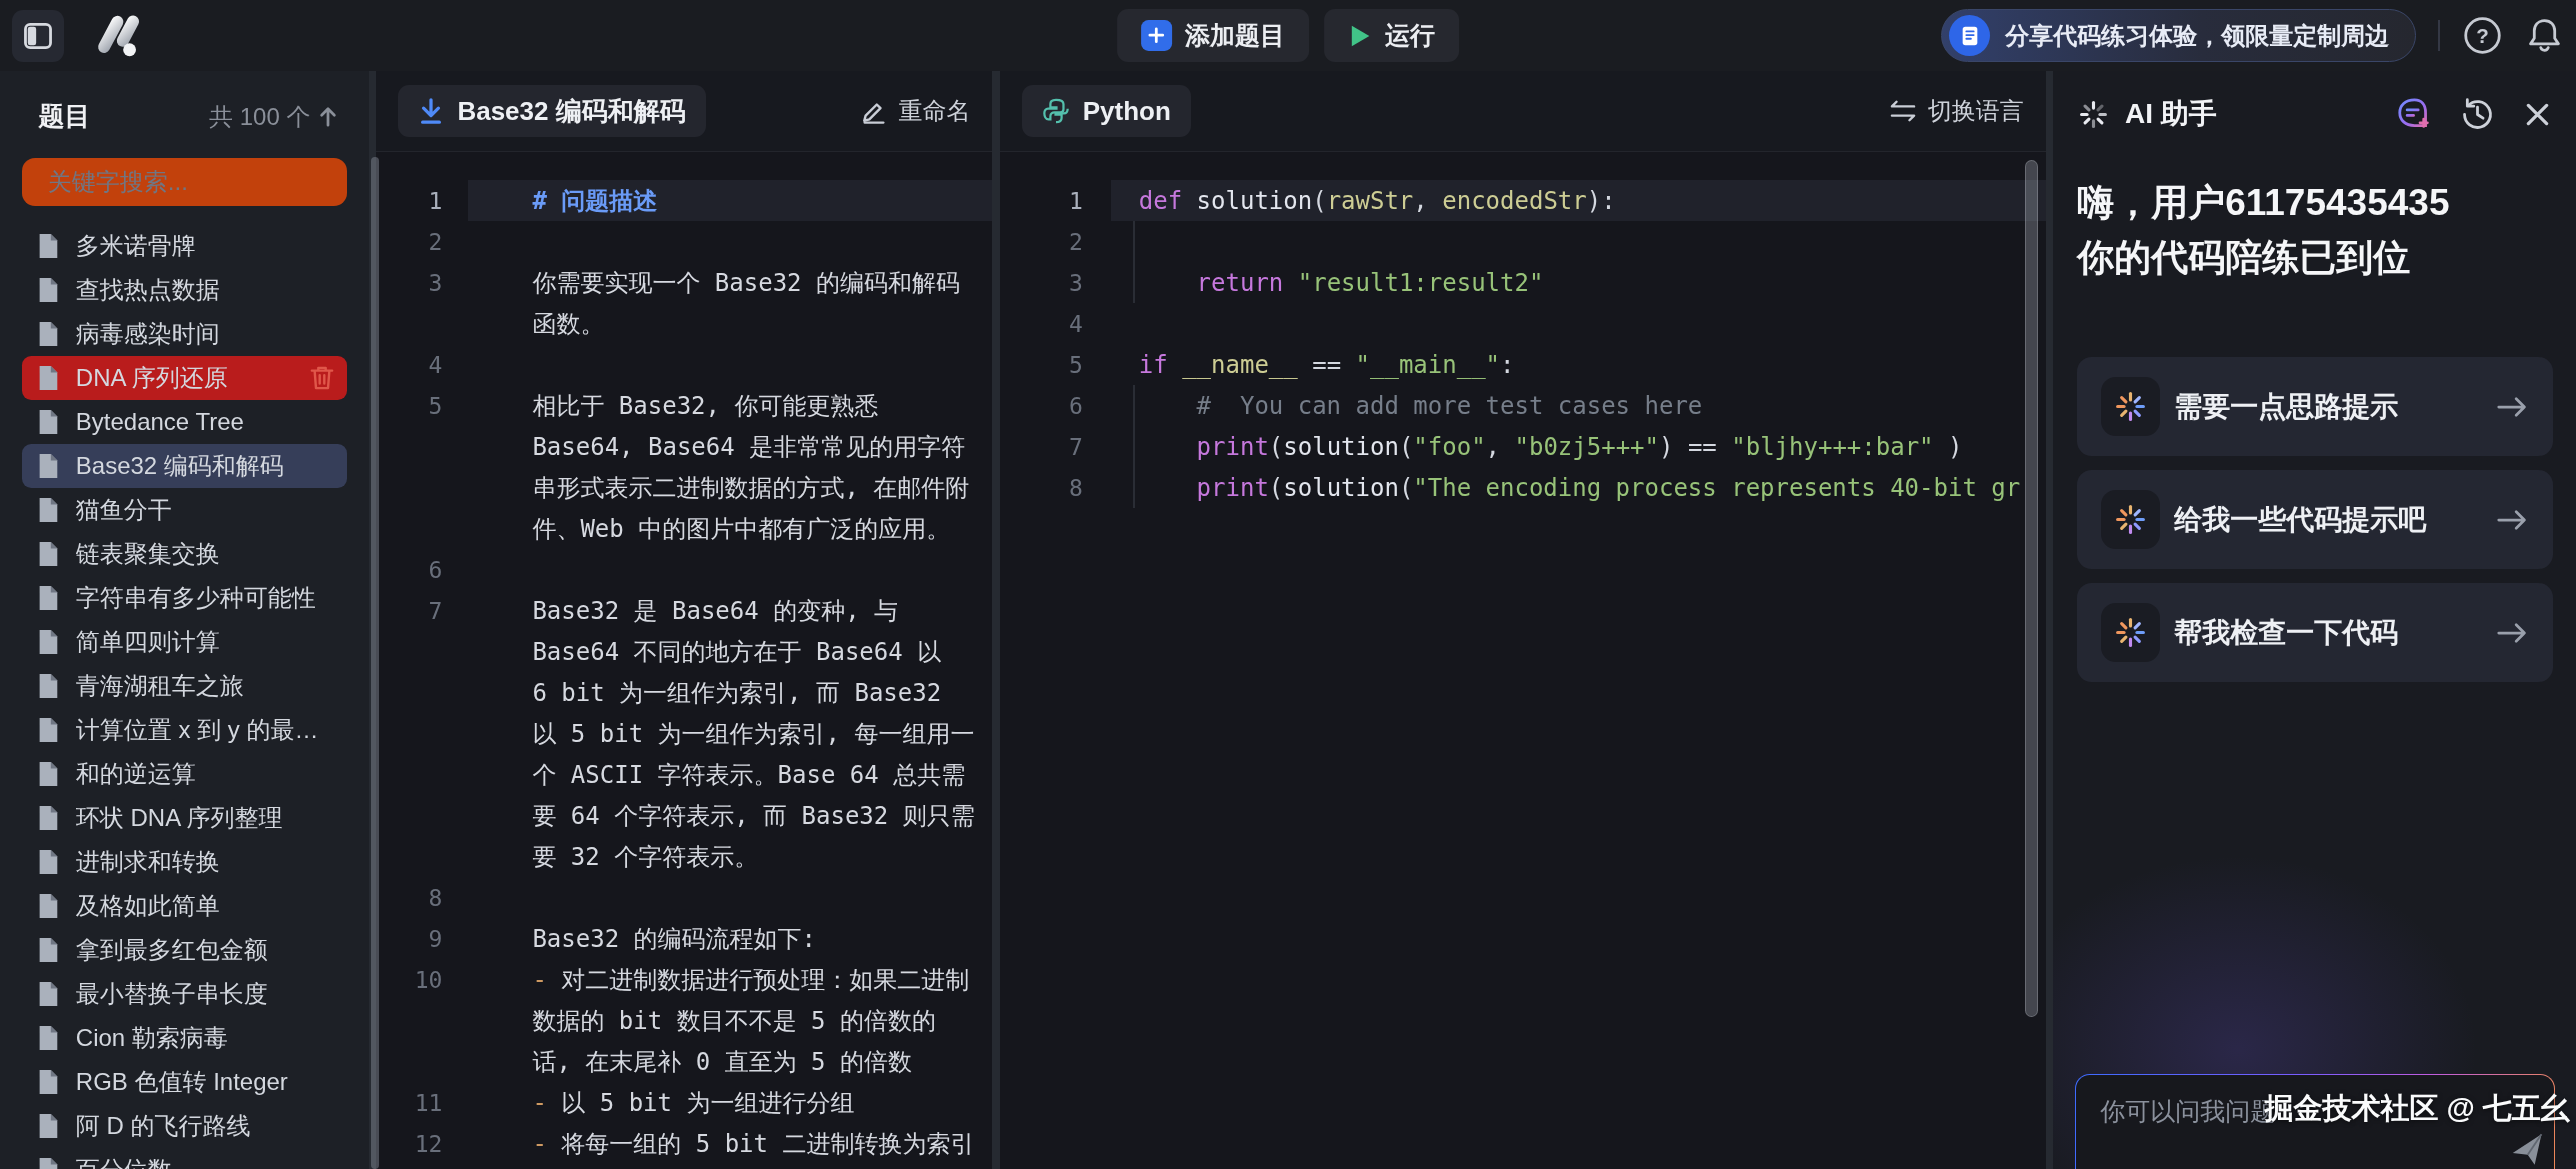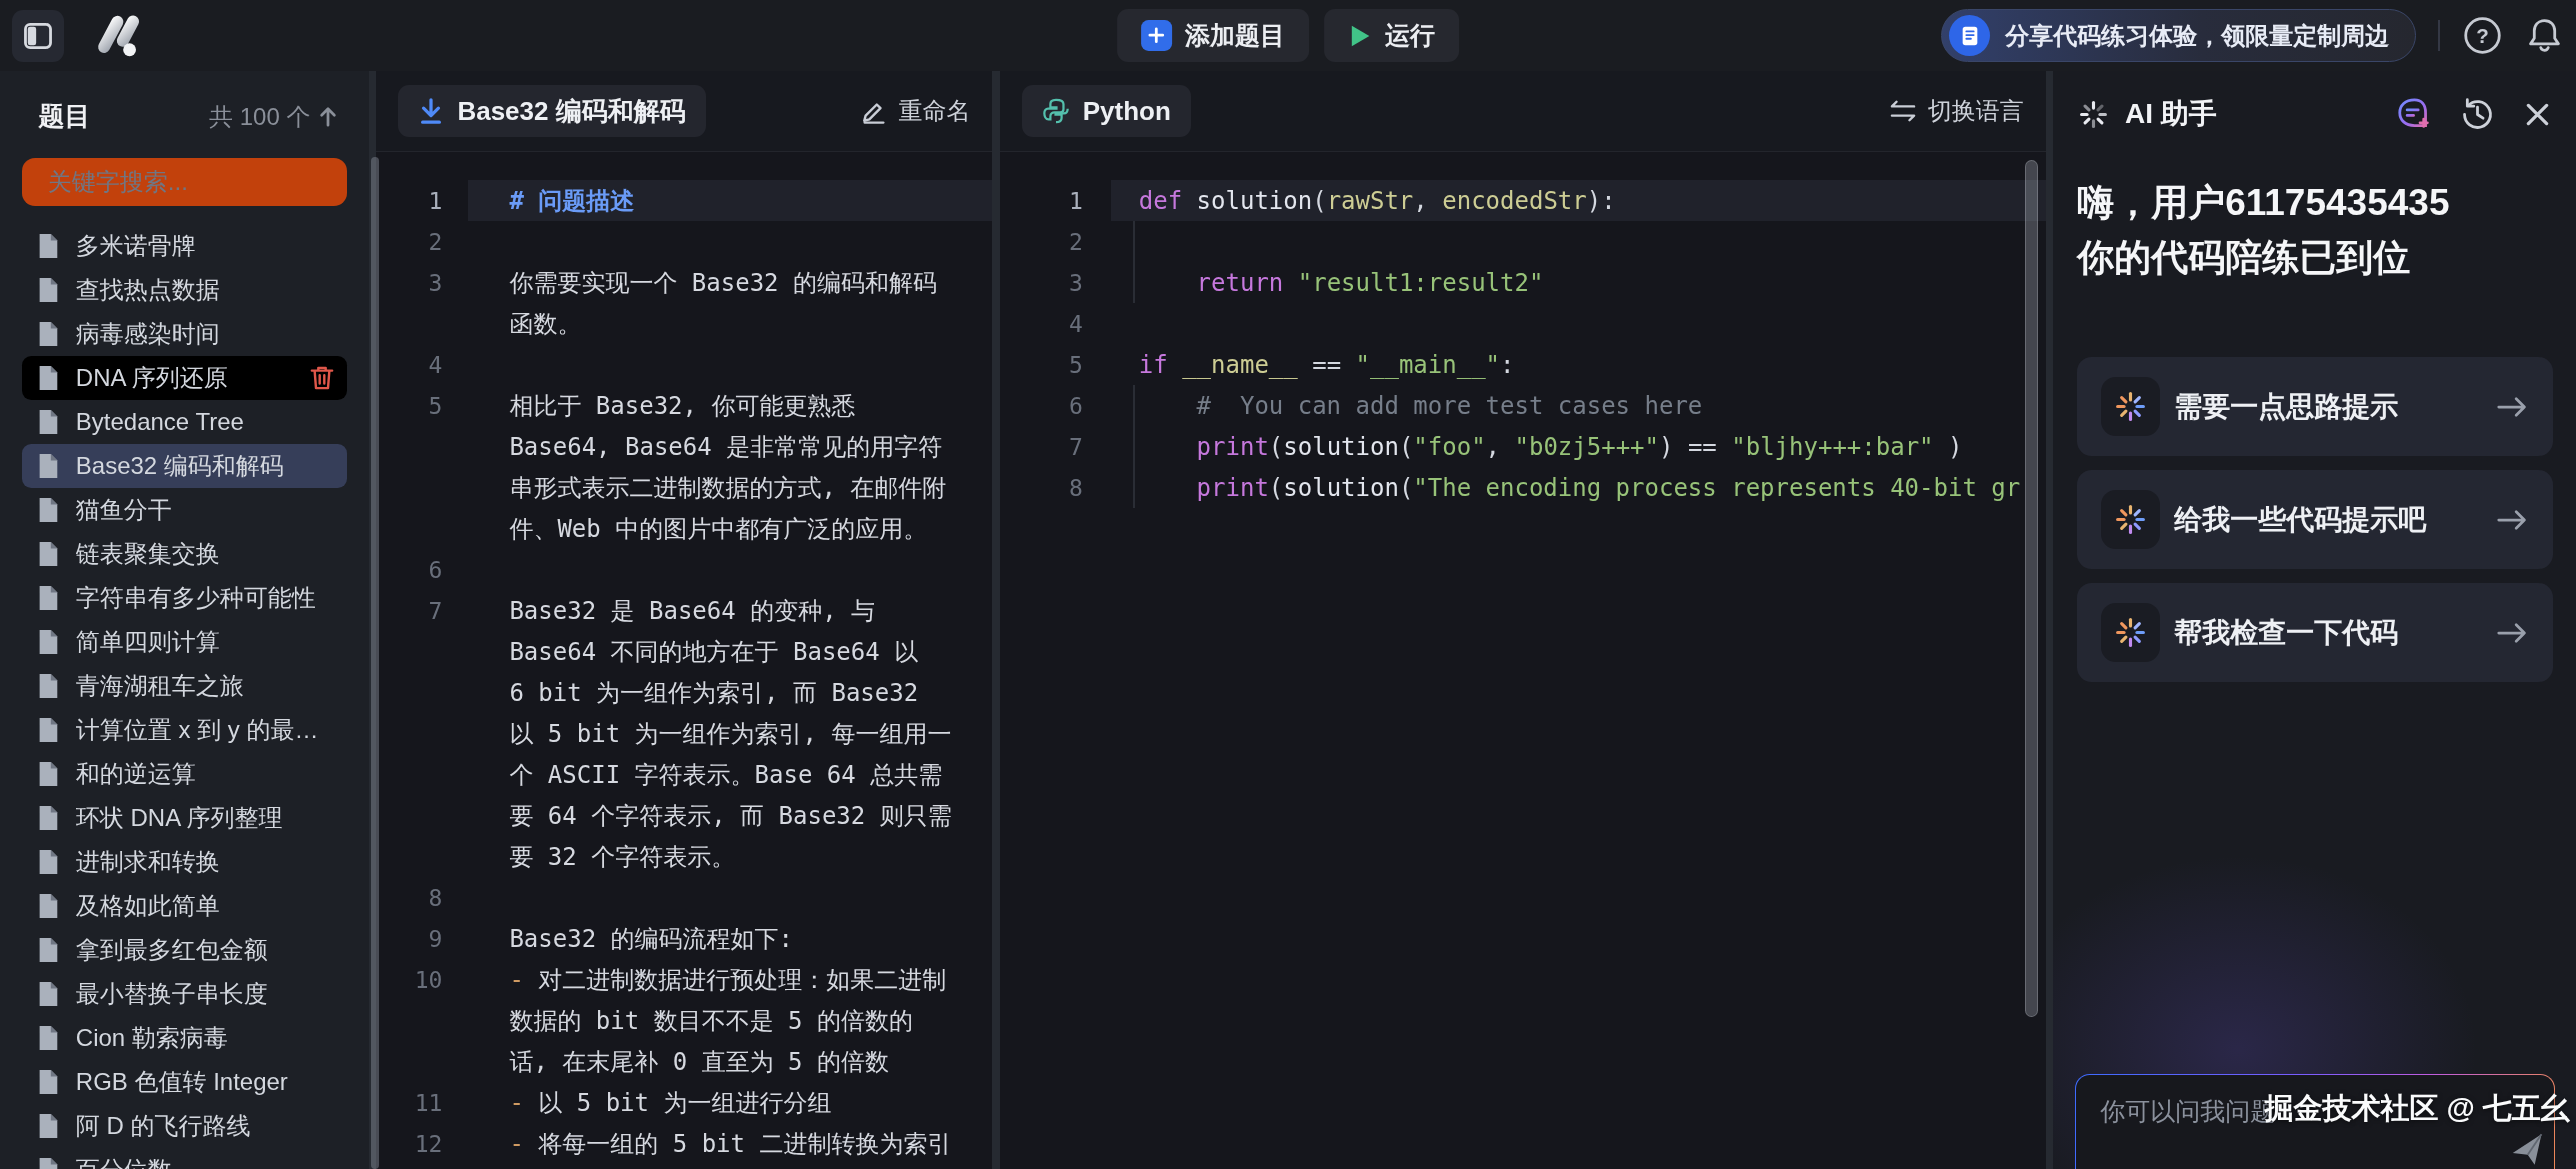--- a/index.html
+++ b/index.html
@@ -42,41 +42,41 @@
   .sb-count{margin-left:auto;font-size:24px;color:var(--dim);display:flex;align-items:center;gap:7.4px}
   .sb-search{margin-top:24px;height:48px;background:#c2410c;border-radius:13px;display:flex;
     align-items:center;padding:0 14.8px;gap:11px}
   .sb-search input{flex:1;background:transparent;border:none;outline:none;font-size:24px;
     color:#cfd3db;font-family:"Liberation Sans",sans-serif}
   .sb-search input::placeholder{color:#707683}
   .sb-list{margin-top:18.4px}
   .sb-item{height:44px;border-radius:9.2px;display:flex;align-items:center;gap:14.8px;padding:0 13px;
     font-size:24px;color:#d4d8df;cursor:pointer;white-space:nowrap}
   .sb-item .lbl{overflow:hidden;text-overflow:ellipsis;flex:1}
-  .sb-item.hovered{background:#000000}
+  .sb-item.hovered{background:#b91c1c}
   .sb-item.selected{background:#363e59}
   .sb-scroll{position:absolute;left:371px;top:86px;width:8.3px;height:1012px;border-radius:4.6px;
     background:rgba(138,143,155,.45);z-index:5}
 
   
   .gap{width:7.4px;flex:0 0 7.4px}
   .ed-panel{background:var(--bg-editor);display:flex;flex-direction:column;position:relative}
   .mid{width:616px;flex:0 0 616px}
   .codep{width:1046px;flex:0 0 1046px}
   .ed-head{height:81px;background:var(--bg-header);border-bottom:1.8px solid #23252c;display:flex;
     align-items:center;padding:0 22px;flex:0 0 81px}
   .title-pill{height:52px;background:var(--bg-pill);border-radius:11px;display:flex;align-items:center;
     gap:13px;padding:0 20px;font-size:26px;font-weight:600;color:#eef0f4;cursor:pointer}
   .head-act{margin-left:auto;display:flex;align-items:center;gap:11px;font-size:24px;color:#ced2da;cursor:pointer}
   .ed-body{flex:1;padding-top:28px;font-family:"DejaVu Sans Mono",monospace;font-size:24px;
     position:relative;overflow:hidden}
   .row{height:41px;display:flex;align-items:center;position:relative}
   .row .num{flex:0 0 92px;padding-right:26px;text-align:right;color:#696f7b;font-size:23px}
   .codep .row .num{flex:0 0 111px;padding-right:28px}
-  .row .txt{flex:1;white-space:pre;overflow:hidden;height:100%;display:flex;align-items:center;padding-left:41px}
+  .row .txt{flex:1;white-space:pre;overflow:hidden;height:100%;display:flex;align-items:center;padding-left:64px}
   .codep .row .txt{padding-left:28px}
   .row.active .txt{background:#20222b}
   .row.active .num{color:#aab0bc}
   .row.guide::before{content:'';position:absolute;left:133px;top:0;bottom:0;width:1.8px;background:#2a2d35}
   .t-h1{color:#6a9bf7;font-weight:700}
   .t-dash{color:#cf9a62}
   .tk-k{color:#c678dd}.tk-f{color:#e3e6ee}.tk-p{color:#cdcd94}.tk-s{color:#98c379}
   .tk-c{color:#767e8a}.tk-d{color:#d4d8e0}.tk-o{color:#d4d8e0}
   .code-scroll{position:absolute;right:7.4px;top:89px;width:13px;height:857px;border-radius:6.5px;
     background:rgba(168,173,184,.32);border:0.9px solid rgba(200,205,214,.28);z-index:5}

